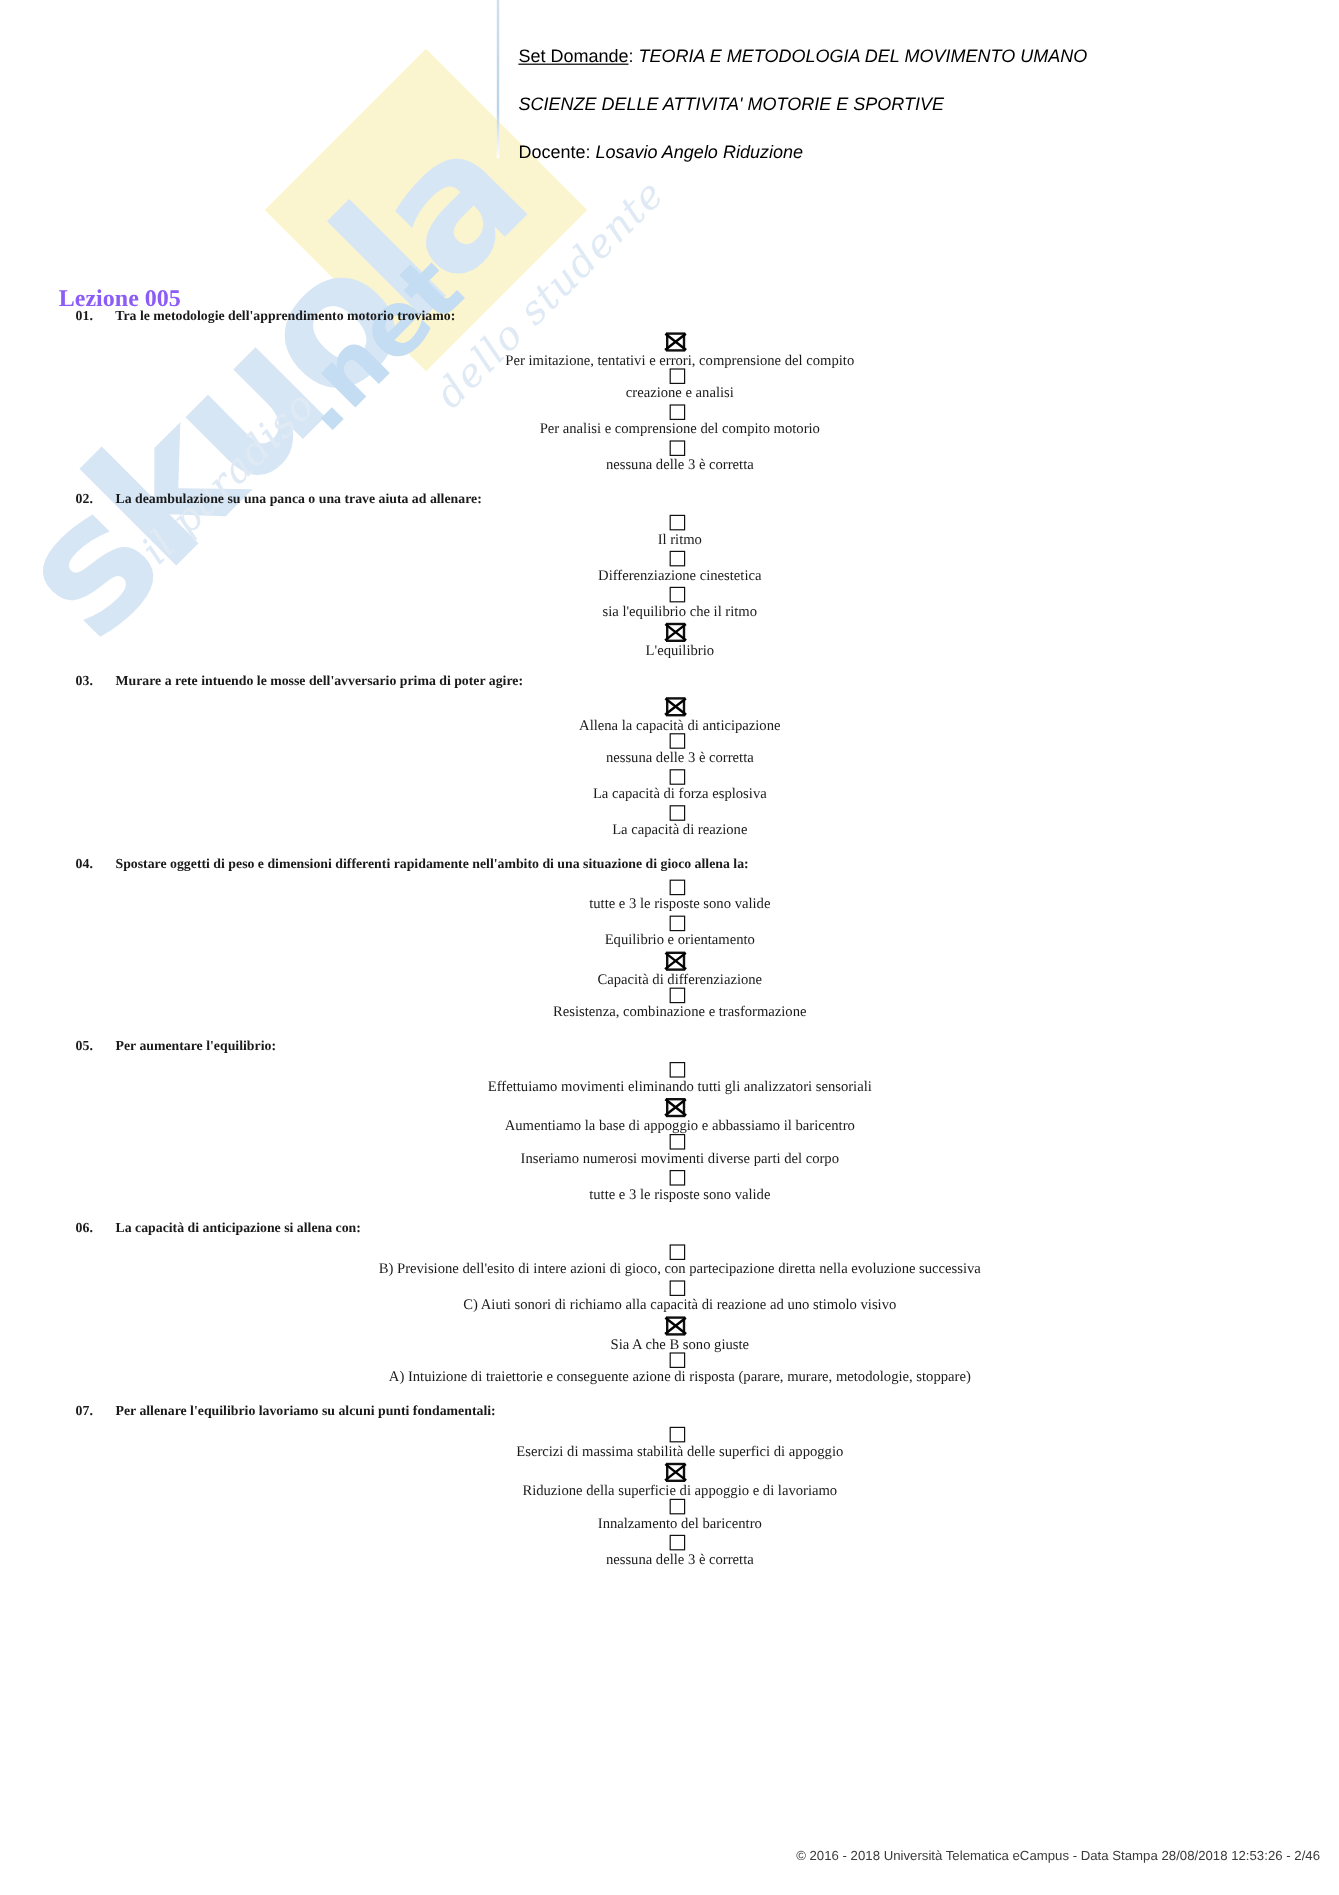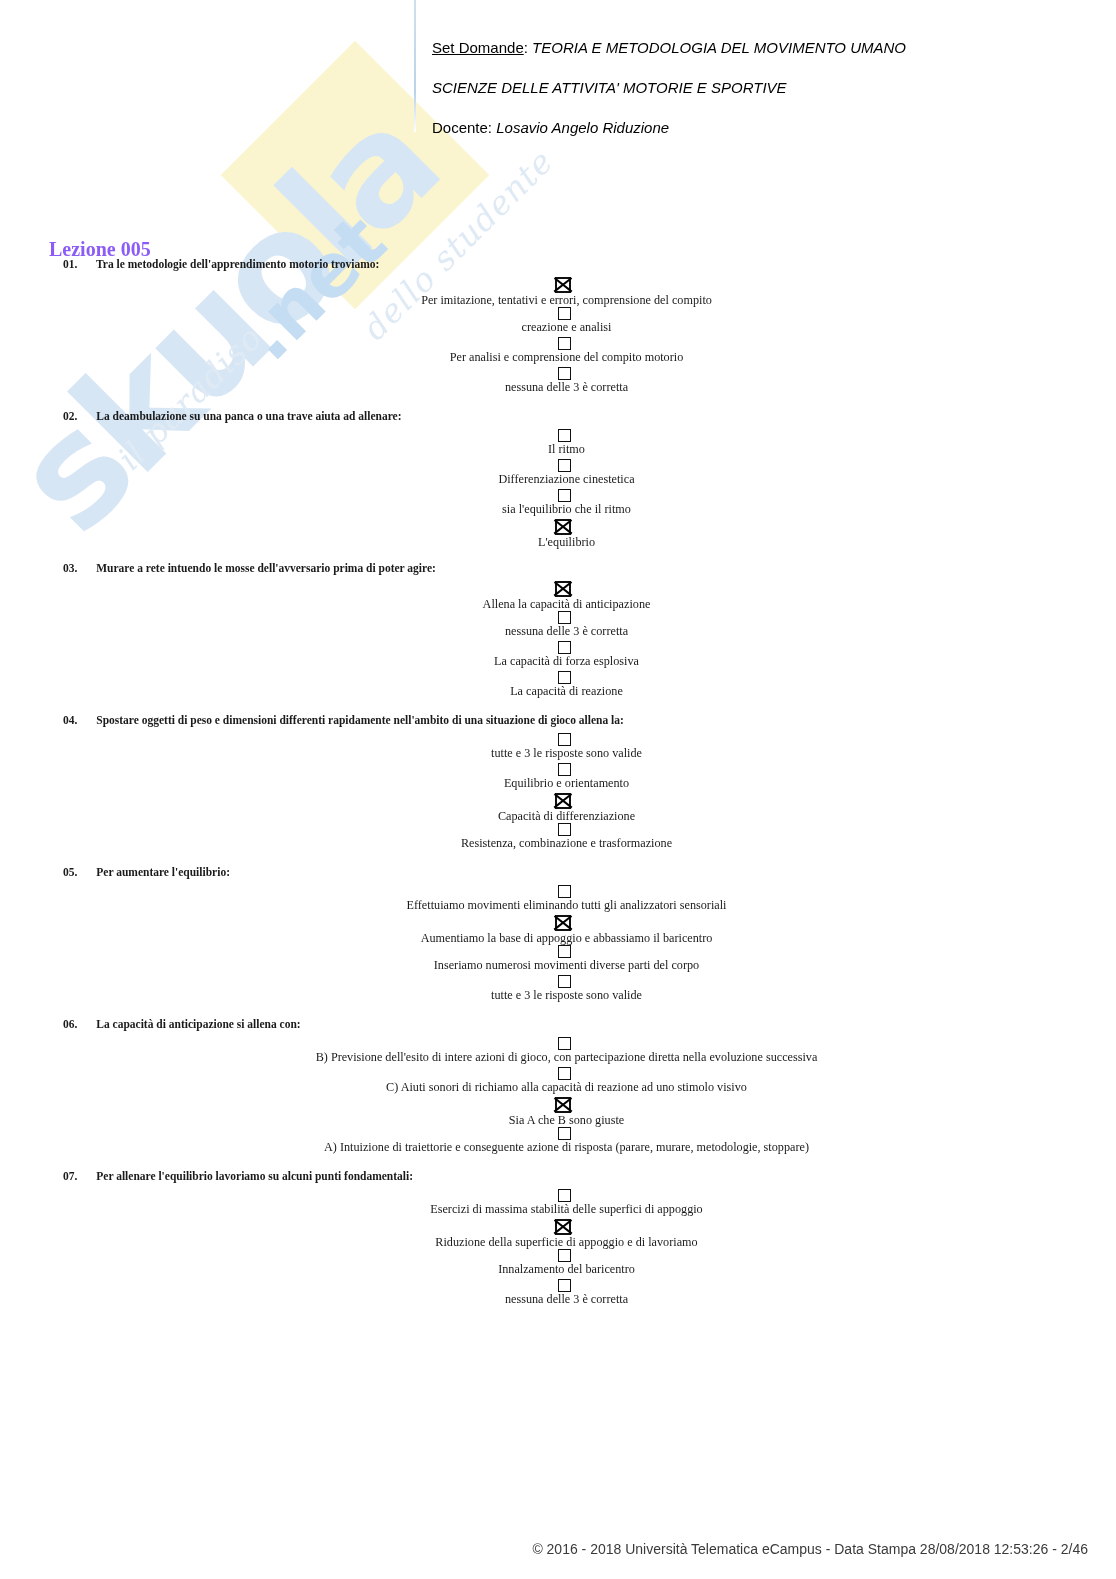--- a/index.html
+++ b/index.html
@@ -168,23 +168,23 @@
     margin-left:7px;
     white-space:nowrap;
   }
 
   
   #footer{
     position:absolute;
     left:0; right:0;
     top:1541px;
     text-align:right;
-    padding-right:28px;
+    padding-right:16px;
     font-family:"Liberation Sans", sans-serif;
-    font-size:14px;
+    font-size:11px;
     color:#3a3a3a;
     z-index:3;
   }
 </style>
 </head>
 <body>
 
 <div id="watermark">
   <div class="wm-yellow"></div>
   <div class="wm-rot wm-skuola">skuola</div>

